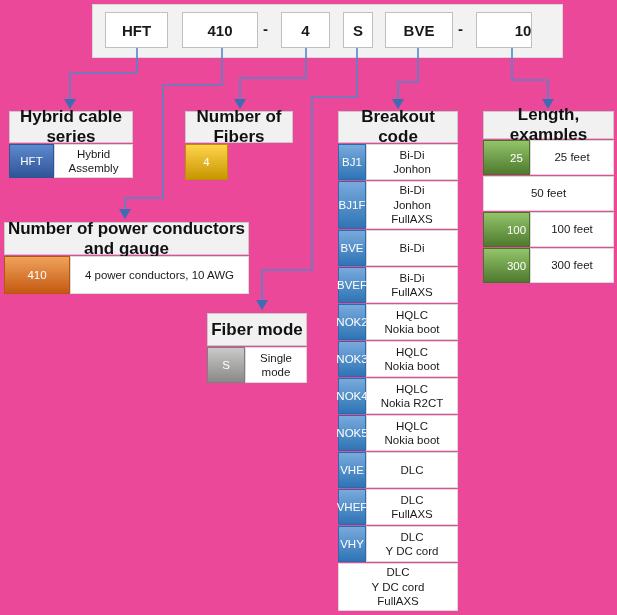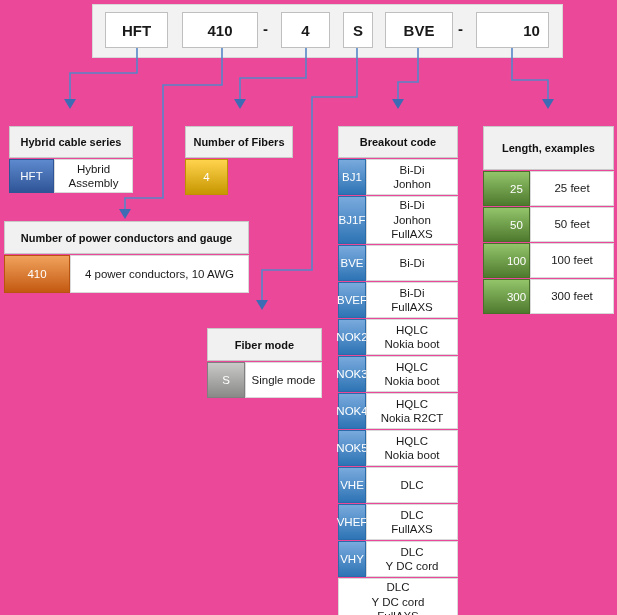--- a/index.html
+++ b/index.html
@@ -15,21 +15,21 @@
   .sep{position:absolute;top:20px;font-weight:bold;font-size:15px;color:#1a1a1a;}
 
   
   .wires{position:absolute;left:0;top:0;pointer-events:none;}
   .wires path{fill:none;stroke:#5585c8;stroke-width:1.6;}
   .wires polygon{fill:#3d6cb4;}
 
   
   .section{position:absolute;}
   .sec-header{background:#f1f1f1;border:1px solid #c9c9c9;display:flex;align-items:center;
-              justify-content:center;text-align:center;font-weight:bold;font-size:11px;color:#111;margin-top:15px;}
+              justify-content:center;text-align:center;font-weight:bold;font-size:17px;color:#111;}
   .row{display:flex;margin-top:1px;}
   .code-cell{color:#fff;font-size:11.5px;display:flex;align-items:center;justify-content:center;
              flex:0 0 auto;text-align:center;}
   .desc-cell{background:#ffffff;border:1px solid #d9d9d9;flex:1 1 auto;display:flex;align-items:center;
              justify-content:center;text-align:center;font-size:11.5px;color:#1a1a1a;
              white-space:pre-line;line-height:1.25;}
 
   .c-blue  {background:linear-gradient(180deg,#5d89ce 0%,#2f5597 100%);border:1px solid #2f5597;}
   .c-steel {background:linear-gradient(180deg,#79aadd 0%,#2e74b5 100%);border:1px solid #2a6ca9;}
   .c-orange{background:linear-gradient(180deg,#f0a25c 0%,#c45911 100%);border:1px solid #b85410;}
@@ -41,55 +41,55 @@
   #sec-series{left:9px;top:111px;width:124px;}
   #sec-series .sec-header{height:32px;}
   #sec-series .row{height:34px;}
   #sec-series .code-cell{width:45px;}
 
   #sec-fibers{left:185px;top:111px;width:108px;}
   #sec-fibers .sec-header{height:32px;}
   #sec-fibers .row{height:36px;}
   #sec-fibers .code-cell{width:43px;}
 
-  #sec-conductors{left:4px;top:206px;width:245px;}
+  #sec-conductors{left:4px;top:222px;width:245px;}
   #sec-conductors .sec-header{height:33px;}
   #sec-conductors .row{height:38px;}
   #sec-conductors .code-cell{width:66px;}
 
-  #sec-mode{left:207px;top:313px;width:115px;}
+  #sec-mode{left:207px;top:313px;width:100px;}
   #sec-mode .sec-header{height:33px;}
   #sec-mode .row{height:36px;}
   #sec-mode .code-cell{width:38px;}
 
   #sec-breakout{left:338px;top:111px;width:120px;}
   #sec-breakout .sec-header{height:32px;}
   #sec-breakout .row{height:36px;}
   #sec-breakout .row.tall{height:48px;}
   #sec-breakout .code-cell{width:28px;}
 
   #sec-length{left:483px;top:111px;width:131px;}
-  #sec-length .sec-header{height:44px;}
+  #sec-length .sec-header{height:28px;}
   #sec-length .row{height:35px;}
   #sec-length .code-cell{width:47px;}
 </style>
 </head>
 <body>
 
 <div class="canvas">
 
   <div class="codebar"></div>
   <div class="codebox" style="left:105px;width:63px;">HFT</div>
   <div class="codebox" style="left:182px;width:76px;">410</div>
   <div class="sep" style="left:263px;">-</div>
   <div class="codebox" style="left:281px;width:49px;">4</div>
   <div class="codebox" style="left:343px;width:30px;">S</div>
   <div class="codebox" style="left:385px;width:68px;">BVE</div>
   <div class="sep" style="left:458px;">-</div>
-  <div class="codebox" style="left:476px;width:73px;padding-left:38px;">10</div>
+  <div class="codebox" style="left:476px;width:56px;padding-left:38px;">10</div>
 
   <svg class="wires" width="617" height="615">
     <path d="M137,48 V73 H70 V100"></path>   
       <polygon points="64,99 76,99 70,109"></polygon>
     <path d="M222,48 V85 H163 V198 H125 V210"></path> 
       <polygon points="119,209 131,209 125,219"></polygon>
     <path d="M306,48 V78 H240 V100"></path>  
       <polygon points="234,99 246,99 240,109"></polygon>
     <path d="M357,48 V97 H312 V270 H262 V301"></path> 
       <polygon points="256,300 268,300 262,310"></polygon>
@@ -194,21 +194,20 @@
     </div>
   </div>
 
   <div class="section" id="sec-length">
     <div class="sec-header">Length, examples</div>
     <div class="row">
       <div class="code-cell c-green">25</div>
       <div class="desc-cell">25 feet</div>
     </div>
     <div class="row">
-      <div class="code-cell c-green">50</div>
       <div class="desc-cell">50 feet</div>
     </div>
     <div class="row">
       <div class="code-cell c-green">100</div>
       <div class="desc-cell">100 feet</div>
     </div>
     <div class="row">
       <div class="code-cell c-green">300</div>
       <div class="desc-cell">300 feet</div>
     </div>

